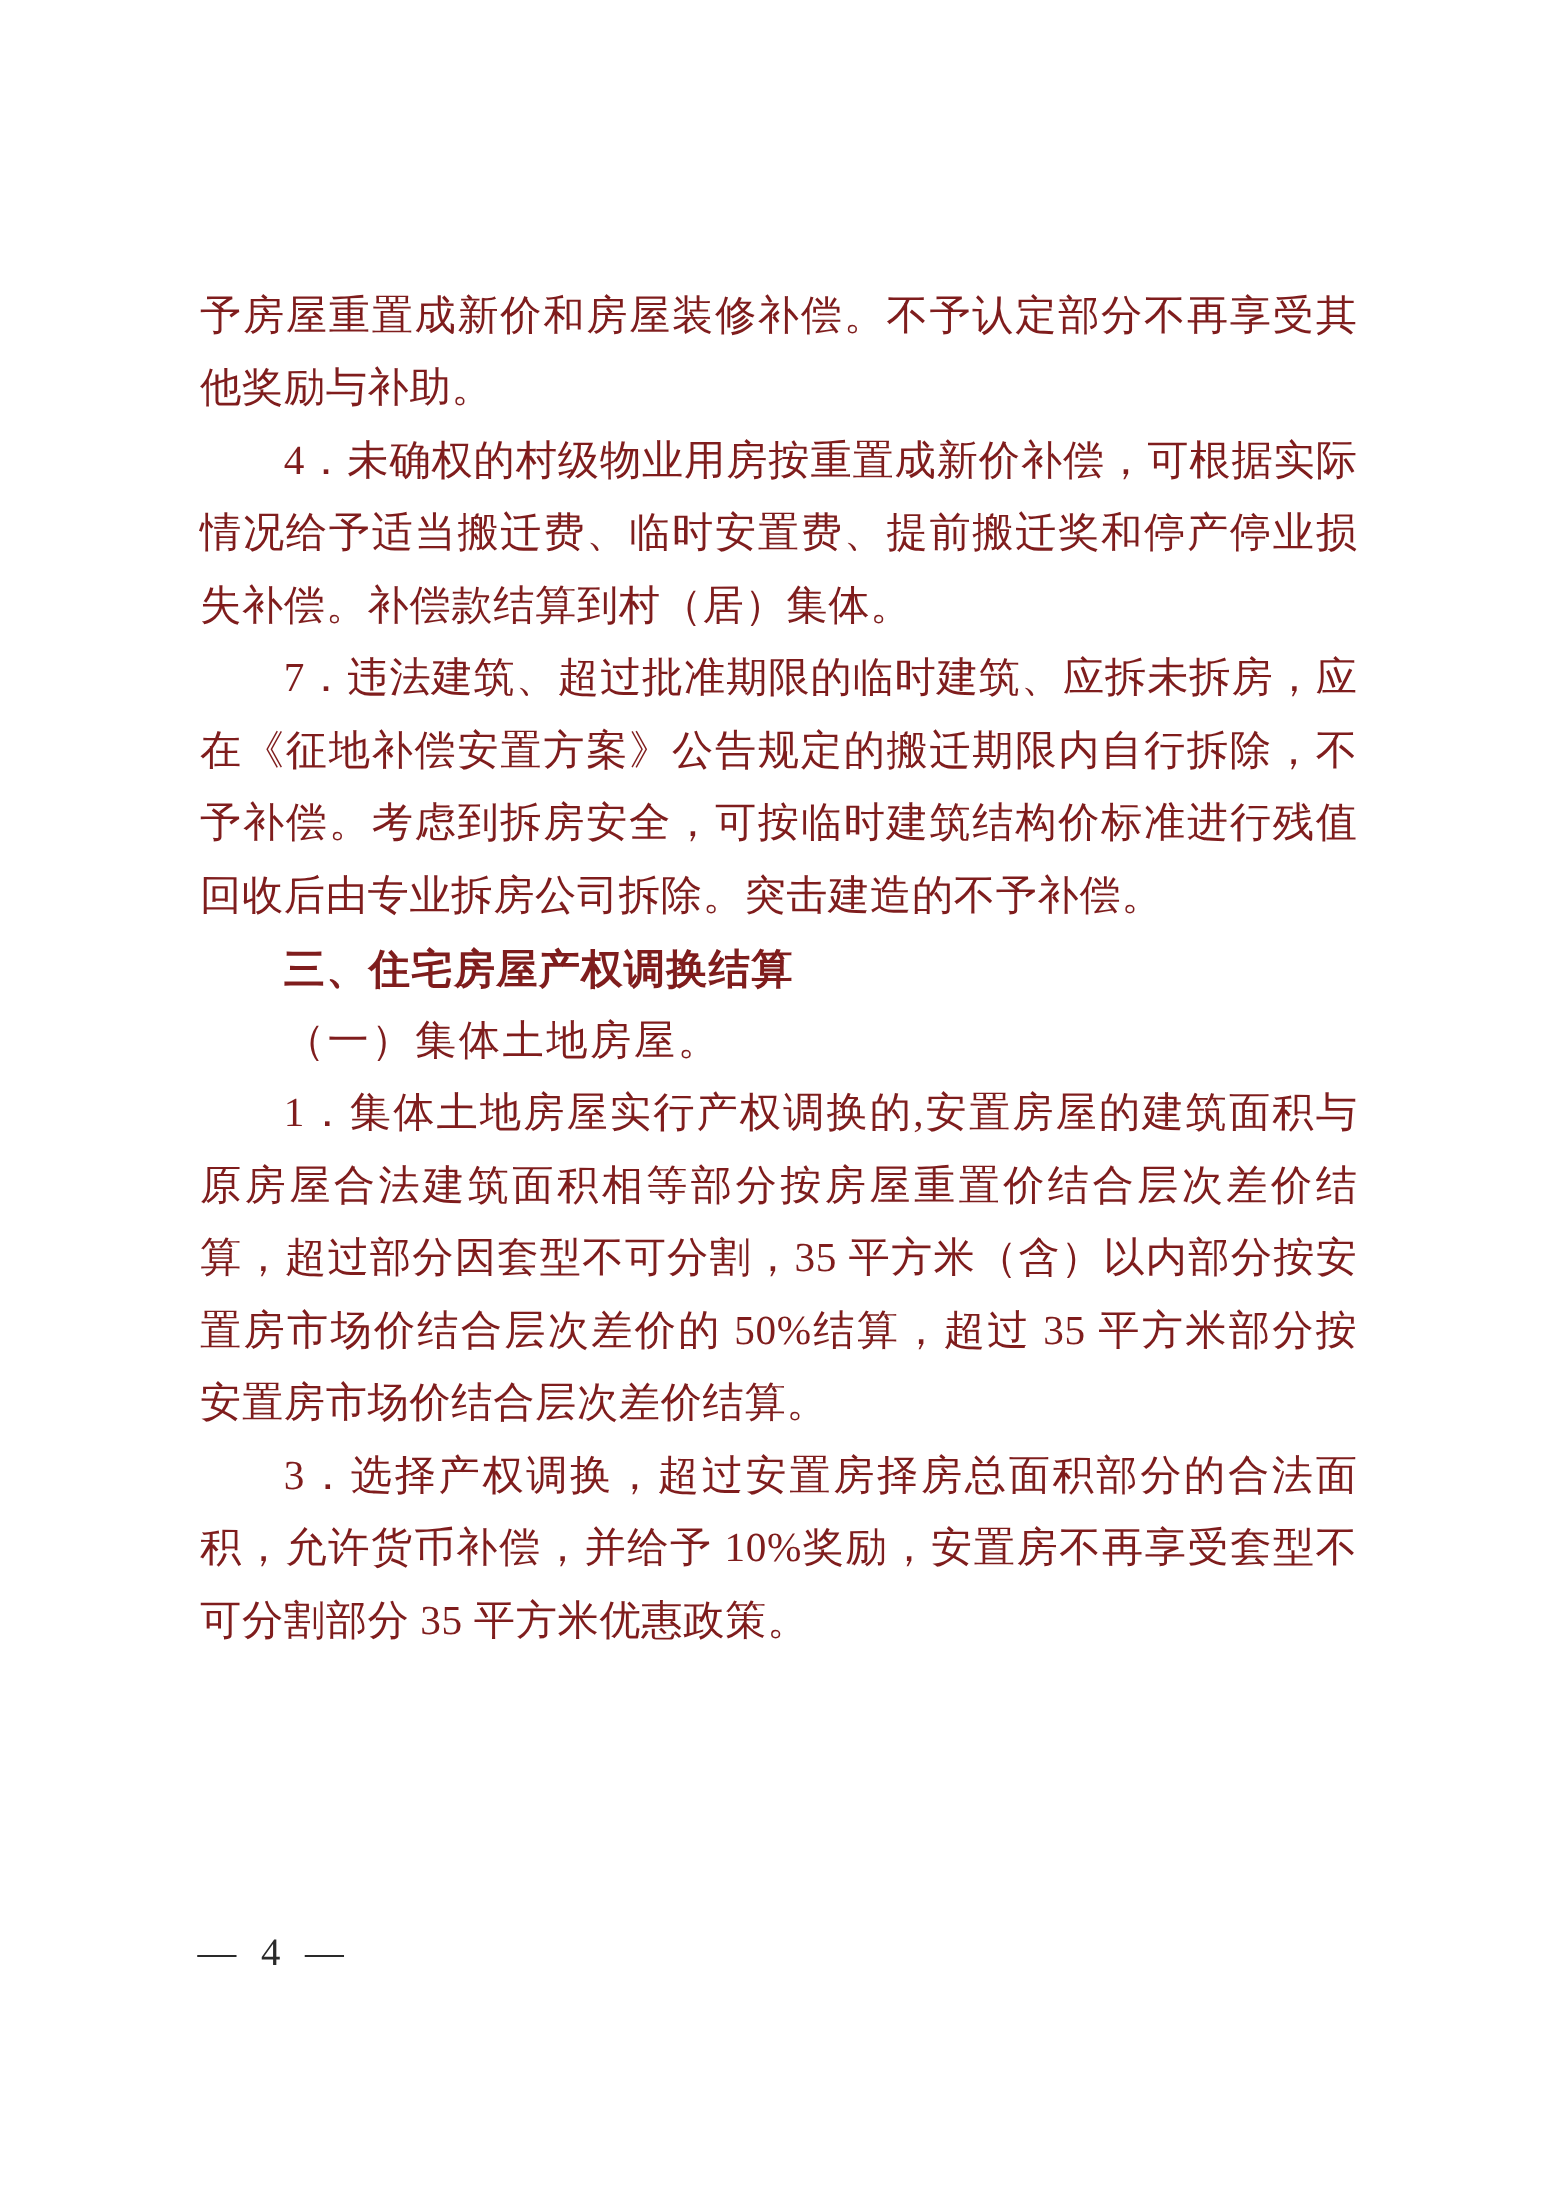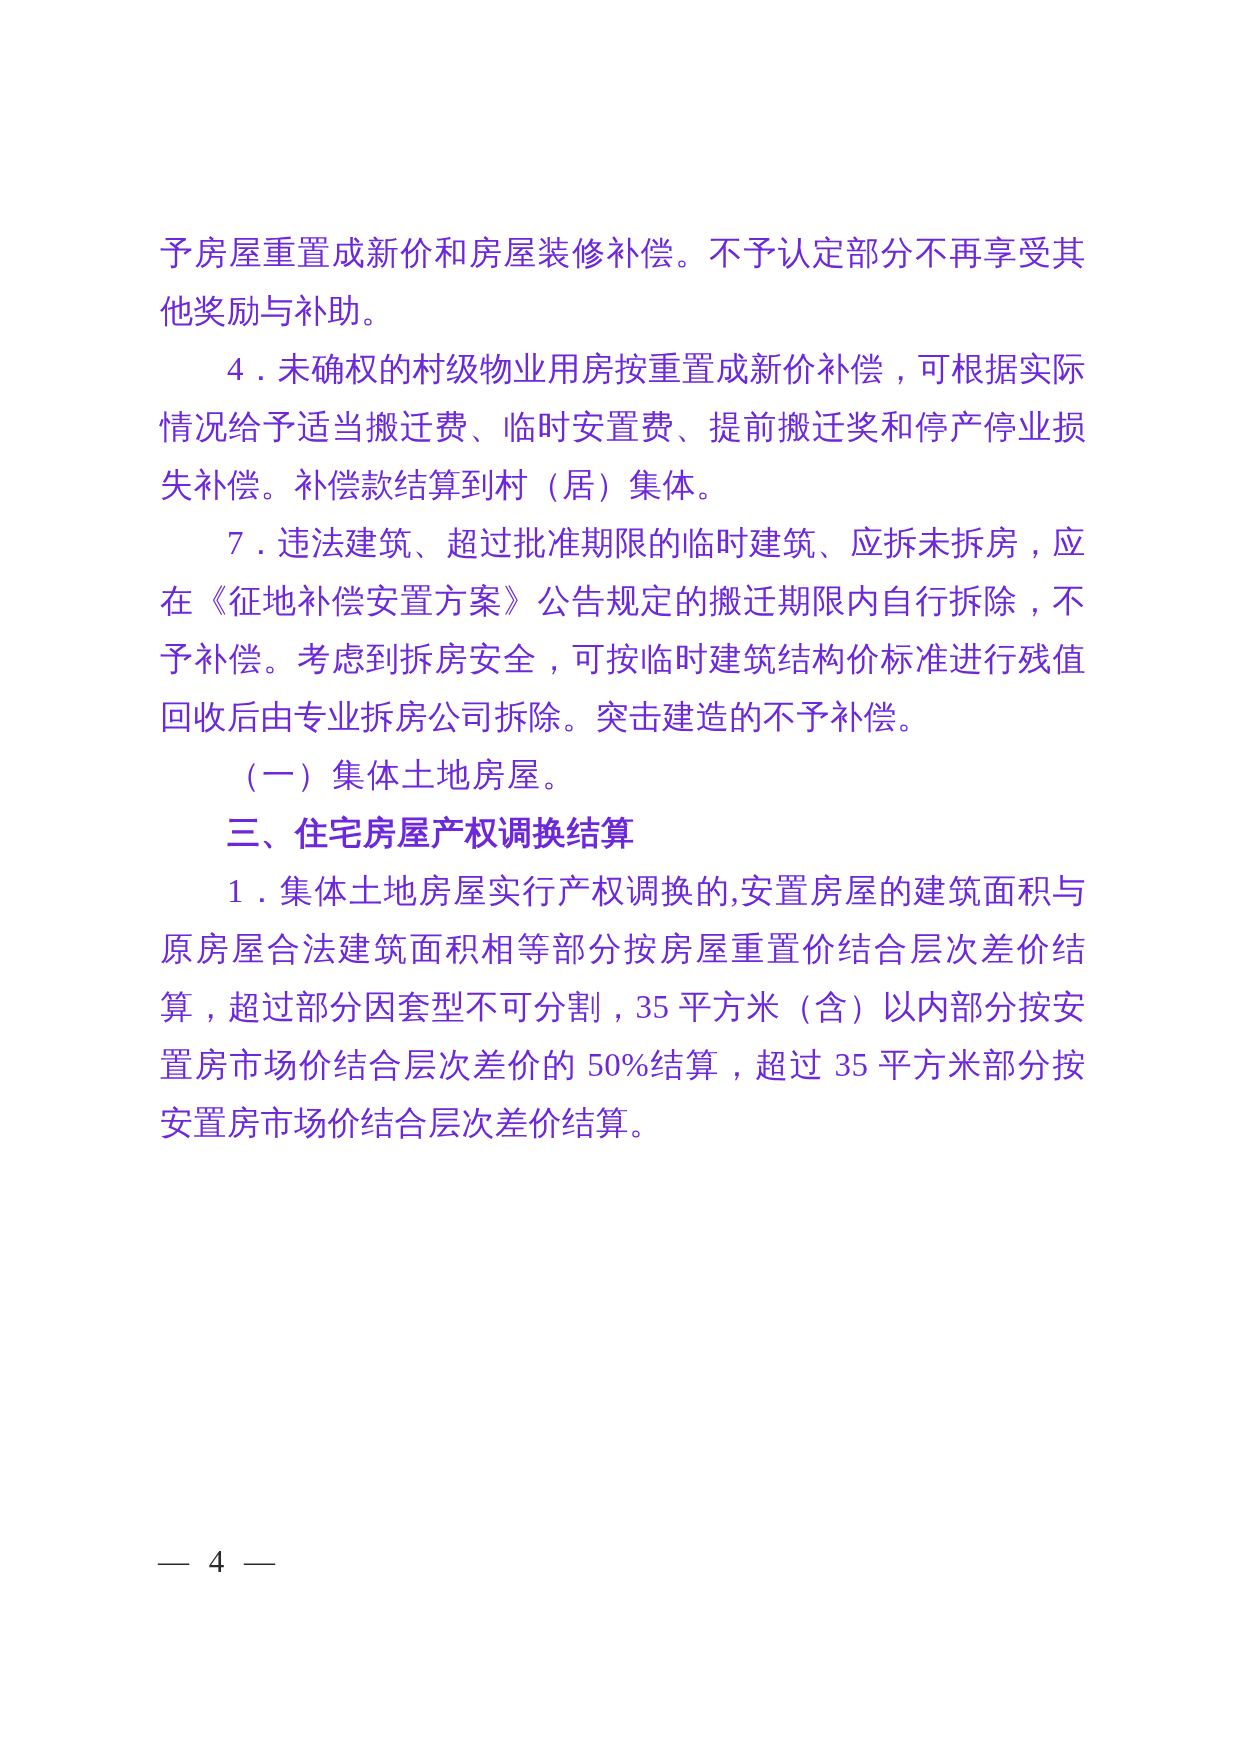--- a/index.html
+++ b/index.html
@@ -28,21 +28,21 @@
     top: 224px;
     width: 926px;
   }
   .para {
     margin: 0;
     font-size: 33px;
     line-height: 58px;
     text-align: justify;
     text-justify: inter-ideograph;
     letter-spacing: 0.5px;
-    color: #6d28d9;
+    color: #7f1d1d;
     word-break: break-all;
   }
   .para.indent {
     text-indent: 67px;
   }
   .para.heading {
     font-family: "Liberation Sans", "DejaVu Sans", sans-serif;
     font-weight: 700;
     letter-spacing: 1px;
     text-align: left;
@@ -63,18 +63,19 @@
 </style>
 </head>
 <body>
 
 <div class="page">
   <div class="doc-body">
 
   <p class="para body">予房屋重置成新价和房屋装修补偿。不予认定部分不再享受其他奖励与补助。</p>
       <p class="para body indent">4．未确权的村级物业用房按重置成新价补偿，可根据实际情况给予适当搬迁费、临时安置费、提前搬迁奖和停产停业损失补偿。补偿款结算到村（居）集体。</p>
       <p class="para body indent">7．违法建筑、超过批准期限的临时建筑、应拆未拆房，应在《征地补偿安置方案》公告规定的搬迁期限内自行拆除，不予补偿。考虑到拆房安全，可按临时建筑结构价标准进行残值回收后由专业拆房公司拆除。突击建造的不予补偿。</p>
+      <p class="para heading indent">三、住宅房屋产权调换结算</p>
       <p class="para kaiti indent">（一）集体土地房屋。</p>
-      <p class="para heading indent">三、住宅房屋产权调换结算</p>
       <p class="para body indent">1．集体土地房屋实行产权调换的,安置房屋的建筑面积与原房屋合法建筑面积相等部分按房屋重置价结合层次差价结算，超过部分因套型不可分割，35 平方米（含）以内部分按安置房市场价结合层次差价的 50%结算，超过 35 平方米部分按安置房市场价结合层次差价结算。</p>
+      <p class="para body indent">3．选择产权调换，超过安置房择房总面积部分的合法面积，允许货币补偿，并给予 10%奖励，安置房不再享受套型不可分割部分 35 平方米优惠政策。</p>
     </div>
   <div class="page-footer">— 4 —</div>
 </div>
 
 </body></html>

